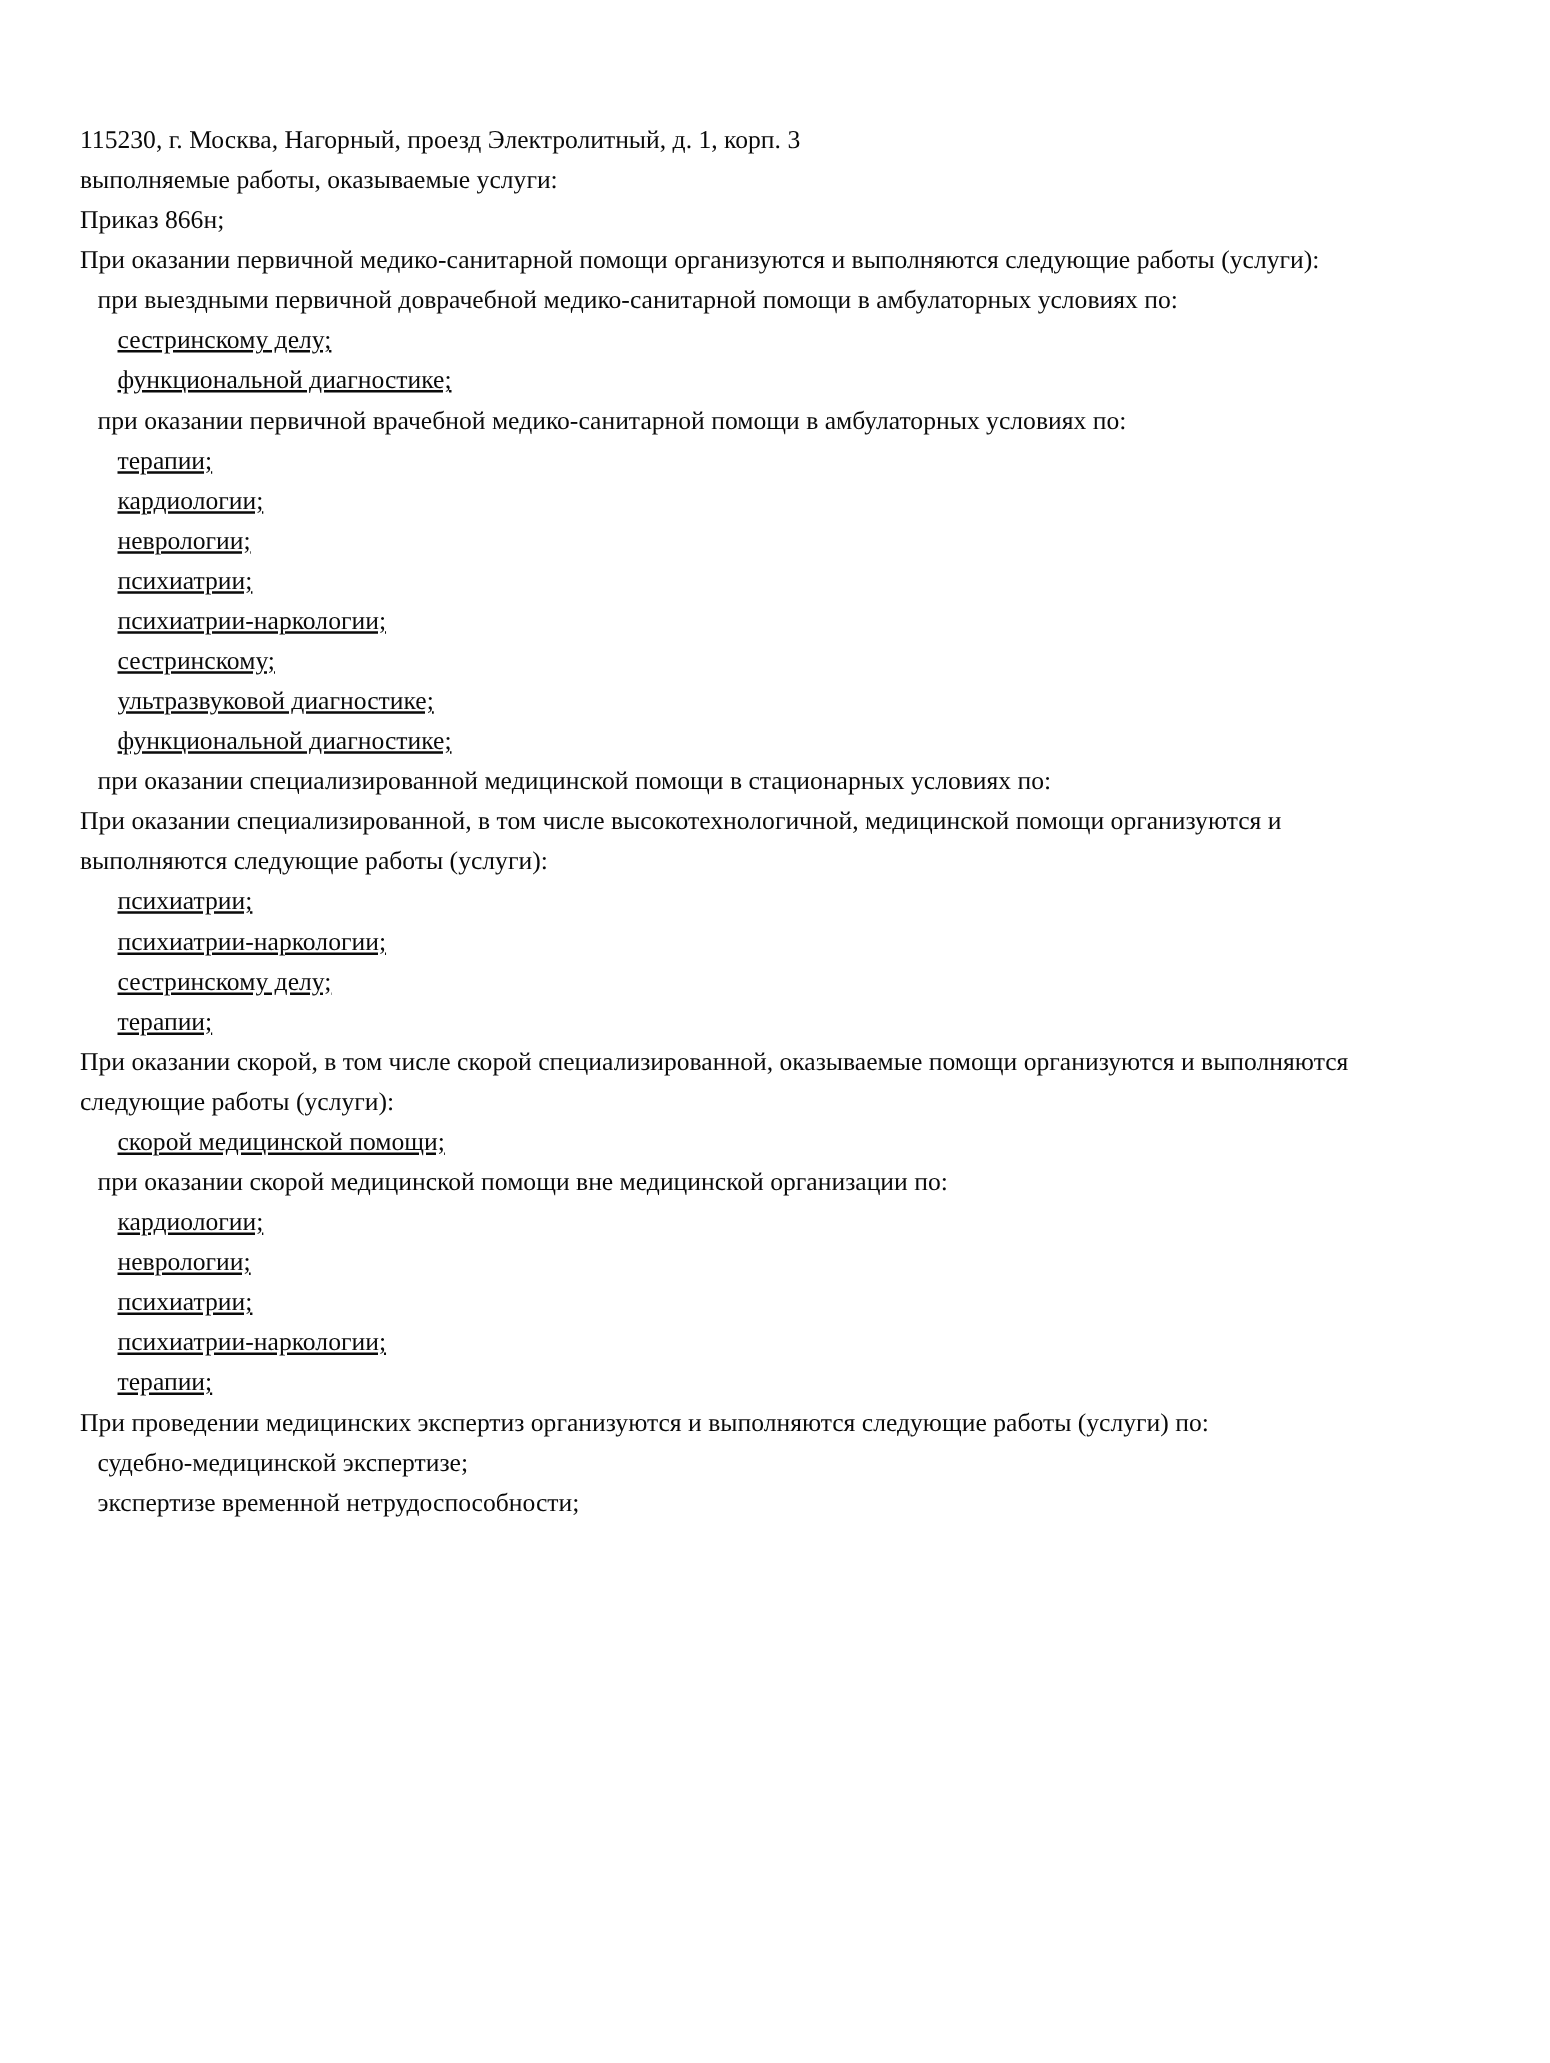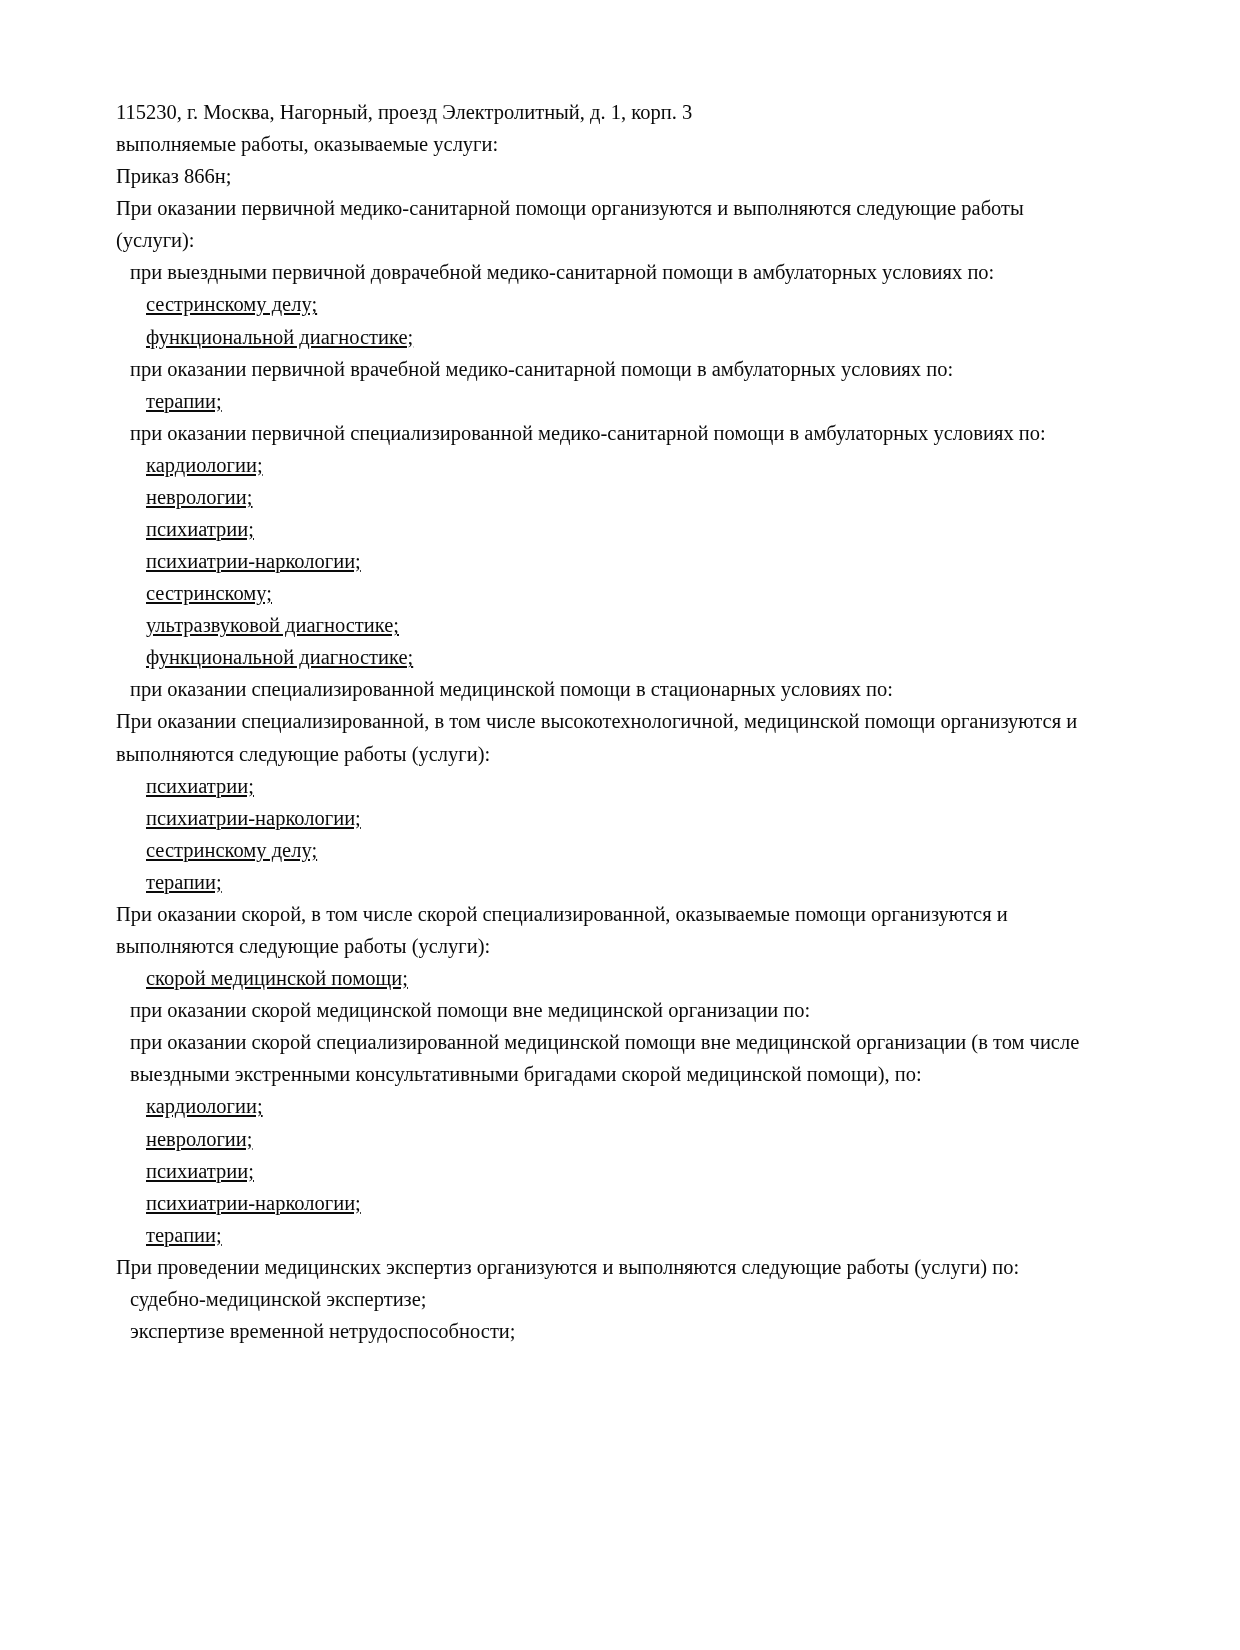--- a/index.html
+++ b/index.html
@@ -6,21 +6,21 @@
     margin: 0;
     padding: 0;
     background: #ffffff;
   }
   .page {
     position: relative;
     width: 1240px;
     height: 1650px;
     background: #ffffff;
     box-sizing: border-box;
-    padding: 96px 140px 0 116px;
+    padding: 96px 140px 0 64px;
     font-family: "Liberation Serif", "DejaVu Serif", serif;
     color: #0a0a0a;
   }
   .doc-body {
     font-size: 20.5px;
     line-height: 1.565;
     text-align: left;
   }
   .line {
     white-space: pre-wrap;
@@ -38,38 +38,36 @@
   <div class="doc-body" id="doc-body">
       <p class="line lvl-0">115230, г. Москва, Нагорный, проезд Электролитный, д. 1, корп. 3</p>
       <p class="line lvl-0">выполняемые работы, оказываемые услуги:</p>
       <p class="line lvl-0">Приказ 866н;</p>
       <p class="line lvl-0">При оказании первичной медико-санитарной помощи организуются и выполняются следующие работы (услуги):</p>
       <p class="line lvl-1">при выездными первичной доврачебной медико-санитарной помощи в амбулаторных условиях по:</p>
       <p class="line lvl-2">сестринскому делу;</p>
       <p class="line lvl-2">функциональной диагностике;</p>
       <p class="line lvl-1">при оказании первичной врачебной медико-санитарной помощи в амбулаторных условиях по:</p>
       <p class="line lvl-2">терапии;</p>
-      <p class="line lvl-1">при оказании первичной специализированной медико-санитарной помощи в амбулаторных условиях по:</p>
       <p class="line lvl-2">кардиологии;</p>
       <p class="line lvl-2">неврологии;</p>
       <p class="line lvl-2">психиатрии;</p>
       <p class="line lvl-2">психиатрии-наркологии;</p>
       <p class="line lvl-2">сестринскому;</p>
       <p class="line lvl-2">ультразвуковой диагностике;</p>
       <p class="line lvl-2">функциональной диагностике;</p>
       <p class="line lvl-1">при оказании специализированной медицинской помощи в стационарных условиях по:</p>
       <p class="line lvl-0">При оказании специализированной, в том числе высокотехнологичной, медицинской помощи организуются и выполняются следующие работы (услуги):</p>
       <p class="line lvl-2">психиатрии;</p>
       <p class="line lvl-2">психиатрии-наркологии;</p>
       <p class="line lvl-2">сестринскому делу;</p>
       <p class="line lvl-2">терапии;</p>
       <p class="line lvl-0">При оказании скорой, в том числе скорой специализированной, оказываемые помощи организуются и выполняются следующие работы (услуги):</p>
       <p class="line lvl-2">скорой медицинской помощи;</p>
       <p class="line lvl-1">при оказании скорой медицинской помощи вне медицинской организации по:</p>
-      <p class="line lvl-1">при оказании скорой специализированной медицинской помощи вне медицинской организации (в том числе выездными экстренными консультативными бригадами скорой медицинской помощи), по:</p>
       <p class="line lvl-2">кардиологии;</p>
       <p class="line lvl-2">неврологии;</p>
       <p class="line lvl-2">психиатрии;</p>
       <p class="line lvl-2">психиатрии-наркологии;</p>
       <p class="line lvl-2">терапии;</p>
       <p class="line lvl-0">При проведении медицинских экспертиз организуются и выполняются следующие работы (услуги) по:</p>
       <p class="line lvl-1">судебно-медицинской экспертизе;</p>
       <p class="line lvl-1">экспертизе временной нетрудоспособности;</p>
     </div>
 </div>

